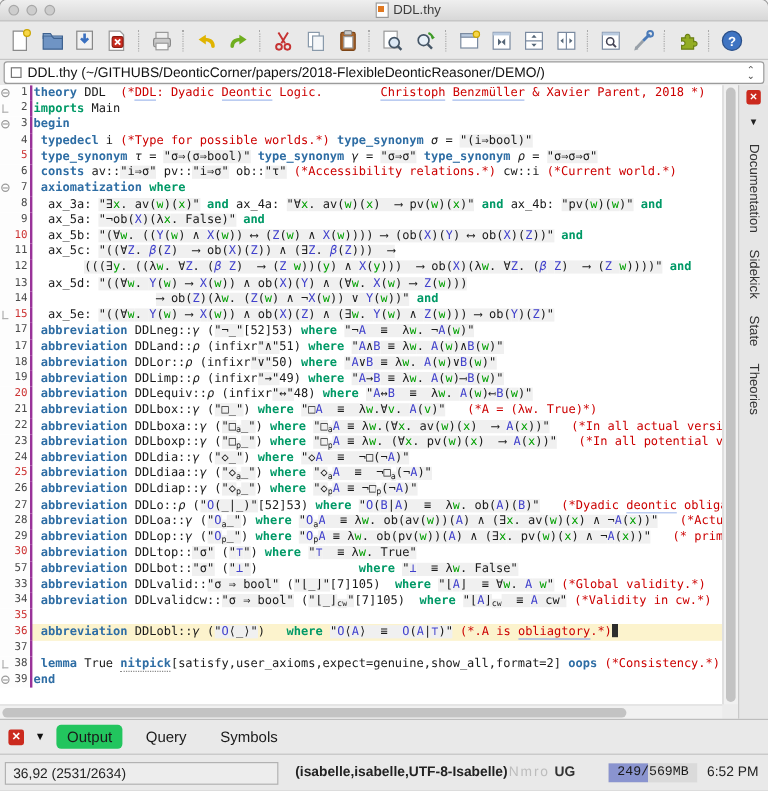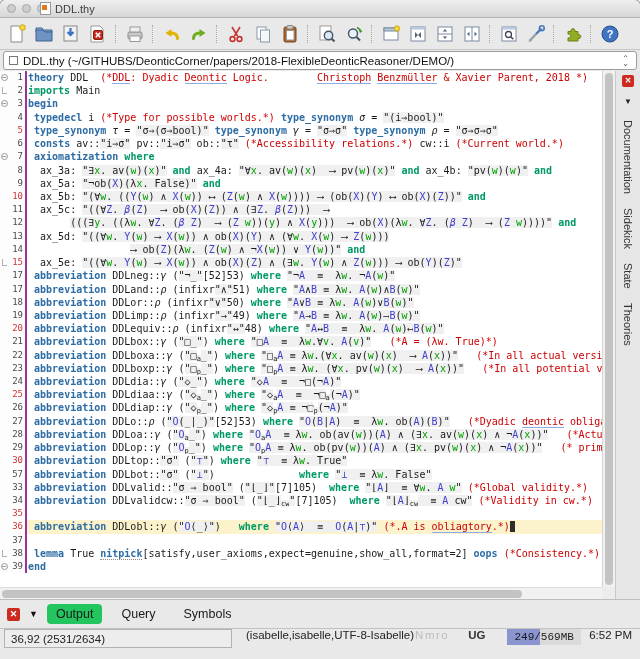--- a/index.html
+++ b/index.html
@@ -3,21 +3,21 @@
 <meta charset="utf-8">
 <style>
   html,body{margin:0;padding:0;background:#f5f5f5;}
   .window{position:relative;width:640px;height:659px;background:#ececec;overflow:hidden;
           font-family:"Liberation Sans",sans-serif;border-radius:6px 6px 0 0;box-shadow:0 0 0 1px #9a9a9a;}
   
   .titlebar{position:absolute;top:0;left:0;right:0;height:17px;
             background:linear-gradient(#efefef,#d7d7d7);border-bottom:1px solid #b3b3b3;}
   .lights{position:absolute;left:7px;top:4px;display:flex;gap:6px;}
   .light{width:9px;height:9px;border-radius:50%;background:#cdcdcd;border:1px solid #a7a7a7;box-sizing:border-box;}
-  .titlewrap{position:absolute;left:0;right:0;top:0;height:17px;display:flex;align-items:center;justify-content:flex-start;gap:4px;margin-left:40px;}
+  .titlewrap{position:absolute;left:0;right:0;top:0;height:17px;display:flex;align-items:center;justify-content:center;gap:4px;margin-left:40px;}
   .doc-ico{width:9px;height:11px;background:#fdfdfd;border:1px solid #999;position:relative;}
   .doc-ico:after{content:"";position:absolute;left:1px;top:2px;width:5px;height:5px;background:#e07820;}
   .title-text{font-size:11px;color:#3c3c3c;}
   
   .toolbar{position:absolute;top:18px;left:0;right:0;height:31px;background:#e9e9e9;
            border-bottom:1px solid #c6c6c6;display:flex;align-items:center;padding-left:3px;}
   .tbtn{width:27px;height:27px;display:flex;align-items:center;justify-content:center;border-radius:3px;}
   .tbtn svg{display:block;}
   .tsep{width:1px;height:18px;border-left:1px dotted #a8a8a8;margin:0 4px;}
   
@@ -62,25 +62,25 @@
   .vlabel{writing-mode:vertical-rl;font-size:11px;color:#333;margin-top:14px;white-space:nowrap;}
   
   .bottombar{position:absolute;top:599px;left:0;right:0;height:29px;background:#e9e9e9;border-top:1px solid #bdbdbd;
              display:flex;align-items:center;gap:9px;padding:0 7px;box-sizing:border-box;}
   .bclose{width:13px;height:13px;background:#cb2a1e;border-radius:2px;color:#fff;font-size:9px;line-height:13px;text-align:center;font-weight:bold;}
   .bcaret{color:#111;font-size:9px;}
   .btab{font-size:12.5px;color:#1a1a1a;padding:3px 9px;border-radius:4px;}
   .btab.sel{background:#22c55e;}
   
   .statusbar{position:absolute;top:628px;left:0;right:0;height:31px;background:#e9e9e9;border-top:1px solid #c2c2c2;
-             display:flex;font-size:11.5px;color:#222;padding:0 4px;box-sizing:border-box;}
+             display:flex;align-items:center;font-size:11.5px;color:#222;padding:0 4px;box-sizing:border-box;}
   .caret-field{width:228px;height:19px;line-height:19px;border:1px solid #b2b2b2;background:#ededed;padding:0 6px;box-sizing:border-box;}
-  .mode{margin-left:14px;white-space:nowrap;}
+  .mode{margin-left:14px;white-space:nowrap;font-weight:bold;}
   .flags-dim{color:#bdbdbd;letter-spacing:1.5px;margin-left:1px;}
-  .flags{color:#333;margin-left:19px;font-weight:bold;}
+  .flags{color:#333;margin-left:4px;font-weight:bold;}
   .mem{margin-left:auto;position:relative;width:74px;height:16px;background:#dadada;overflow:hidden;text-align:center;}
   .memfill{position:absolute;left:0;top:0;bottom:0;background:#8a94cf;}
   .memtext{position:relative;font-size:11px;line-height:16px;color:#1a1a1a;font-family:Liberation Mono, monospace;}
   .time{margin:0 4px 0 8px;white-space:nowrap;}
 </style>
 </head>
 <body>
 
 <div class="window">
 

